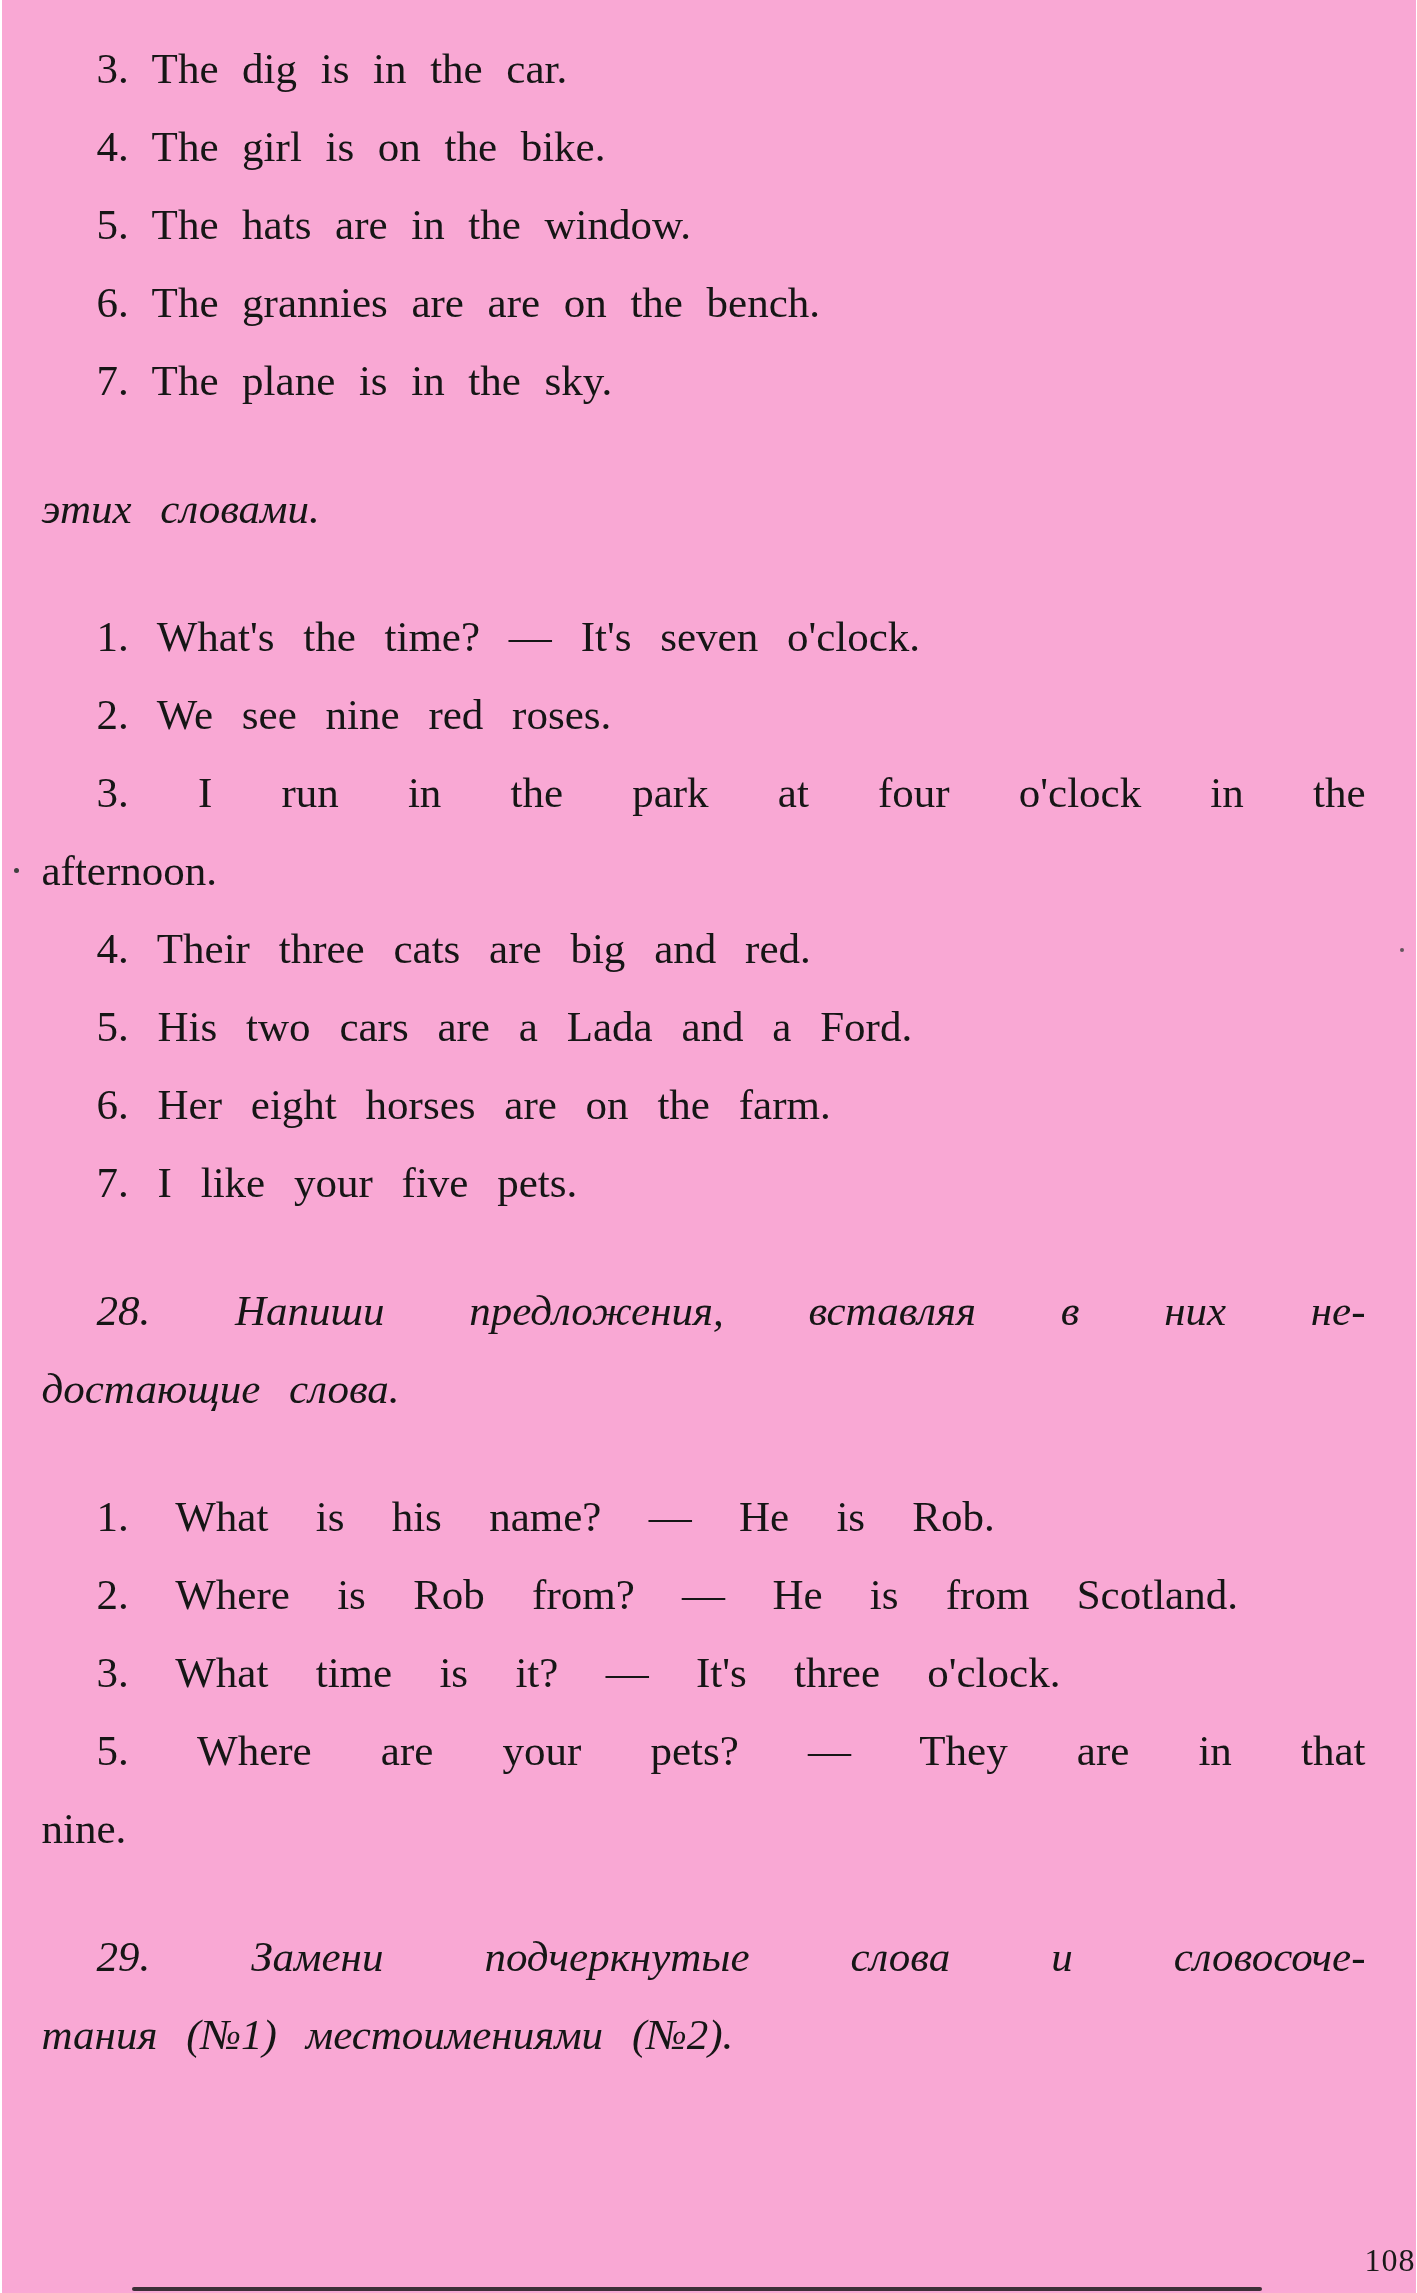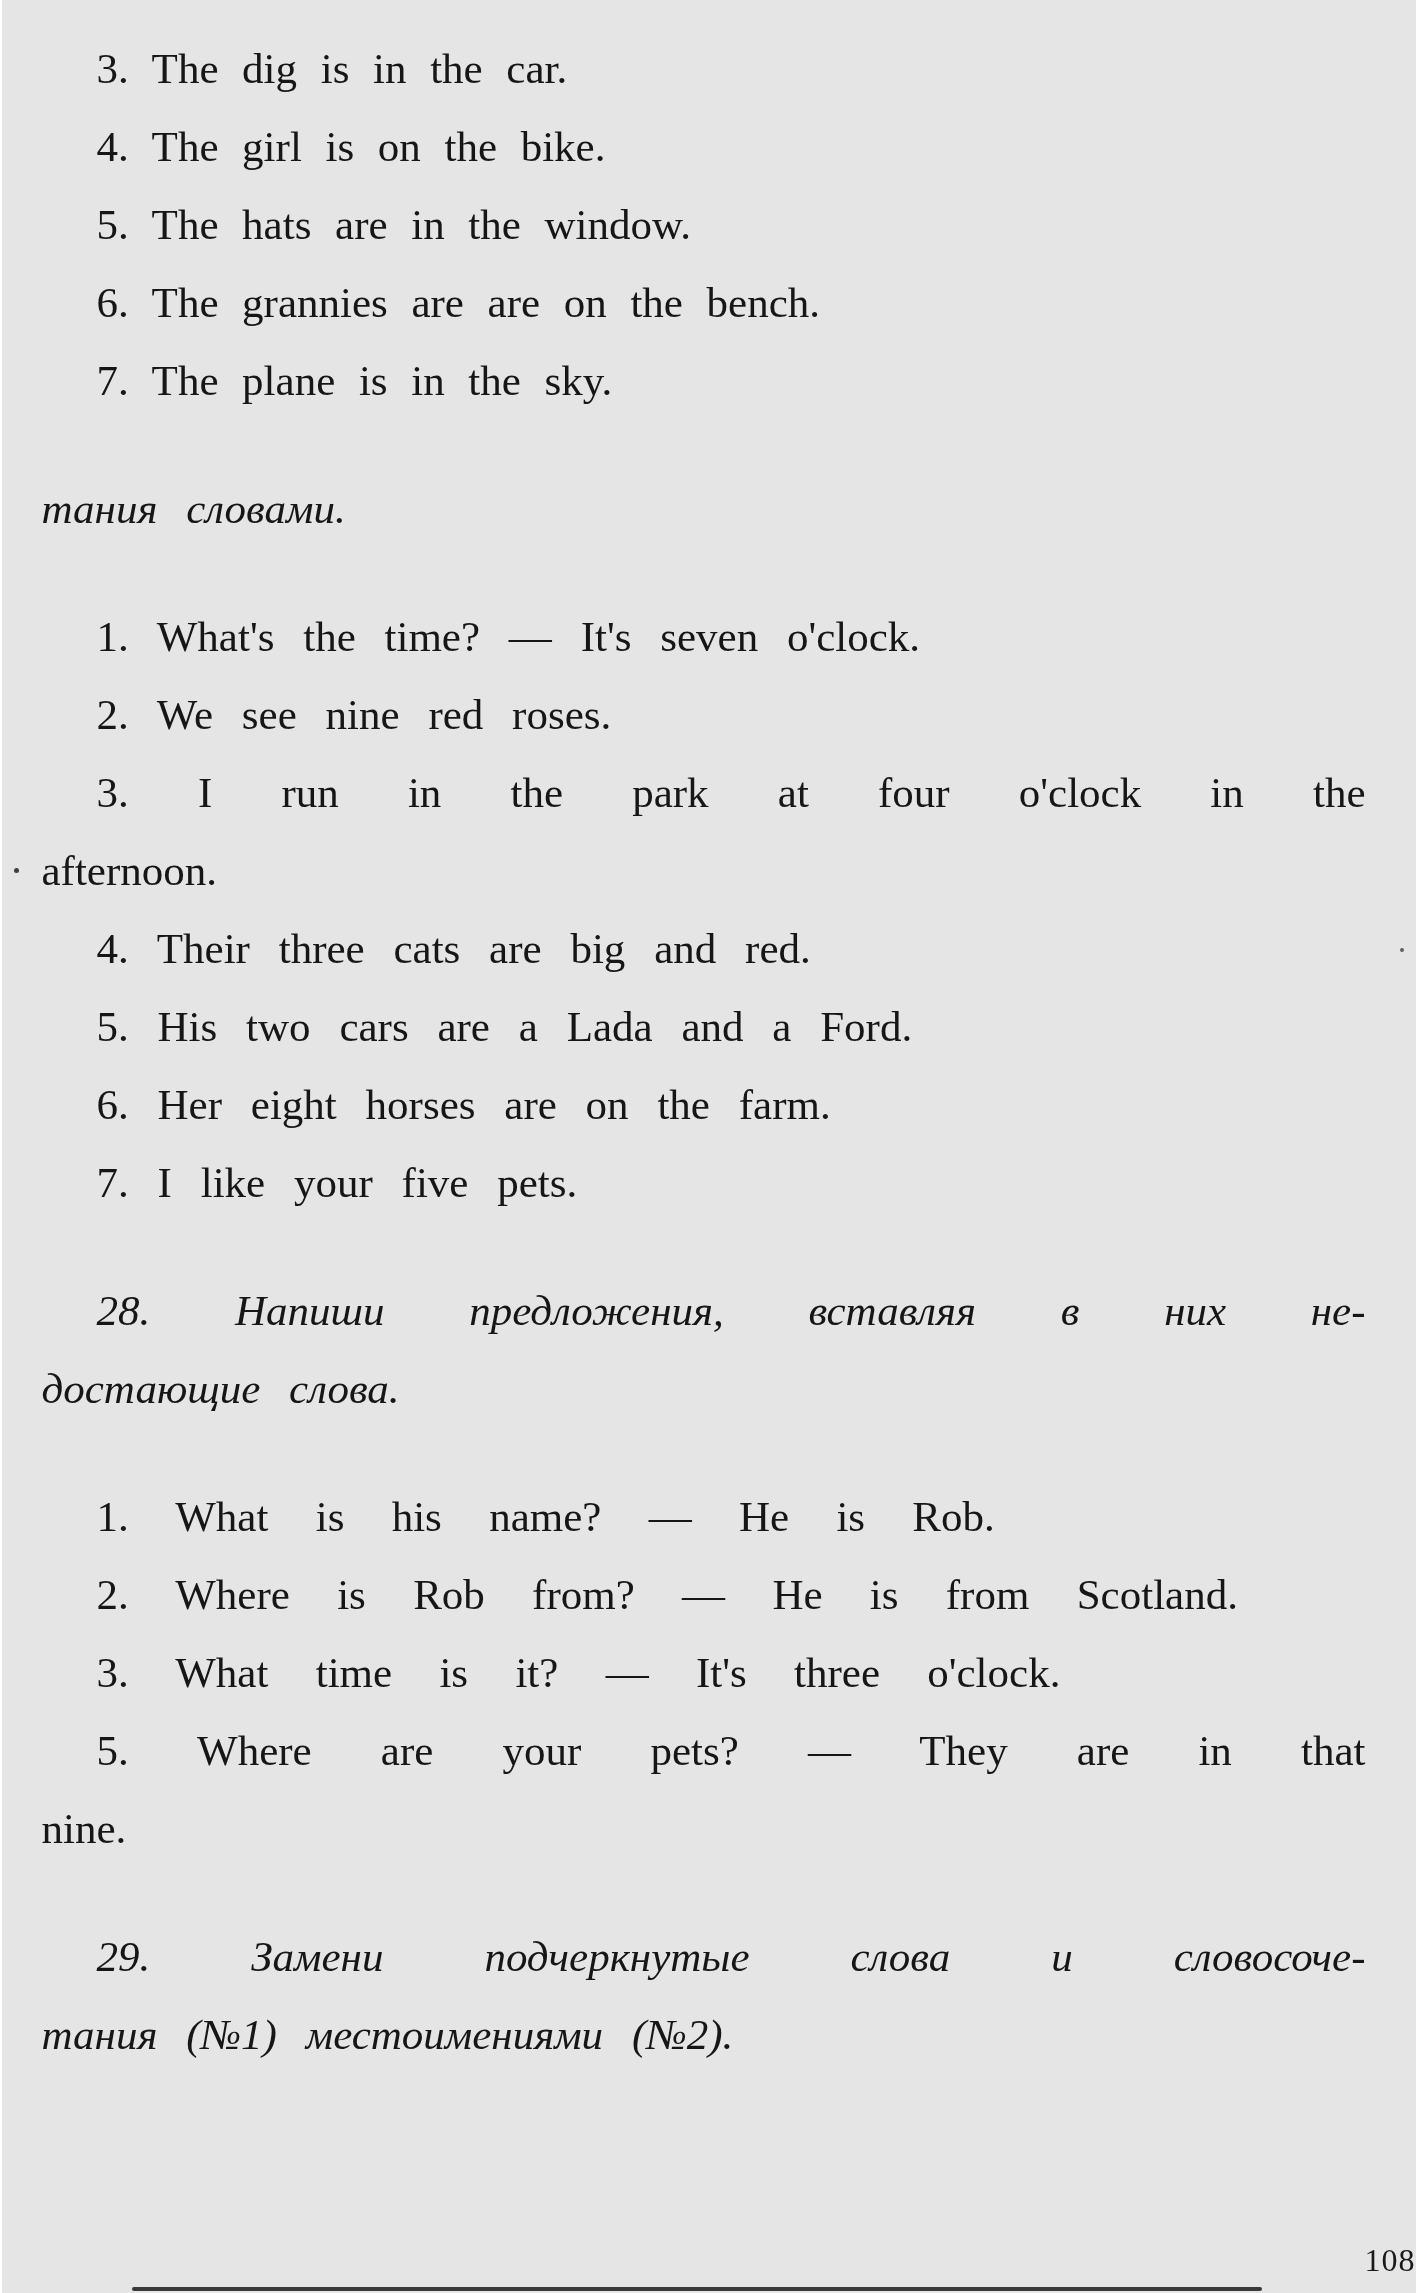--- a/index.html
+++ b/index.html
@@ -5,21 +5,21 @@
   html, body {
     margin: 0;
     padding: 0;
     background: #ffffff;
   }
   .page {
     position: relative;
     width: 1414px;
     height: 2293px;
     margin: 0 auto;
-    background: #e5e5e5;
+    background: #f9a8d4;
     color: #161616;
     font-family: "Liberation Serif", serif;
     overflow: hidden;
   }
   .content {
     padding: 30px 50px 0 40px;
   }
   .block {
     margin: 0 0 50px 0;
   }
@@ -91,21 +91,21 @@
 
     <section class="block tight">
       <div class="ln ind">3. The dig is in the car.</div>
       <div class="ln ind">4. The girl is on the bike.</div>
       <div class="ln ind">5. The hats are in the window.</div>
       <div class="ln ind">6. The grannies are are on the bench.</div>
       <div class="ln ind">7. The plane is in the sky.</div>
     </section>
 
     <section class="block">
-      <div class="ln it">тания словами.</div>
+      <div class="ln it">этих словами.</div>
     </section>
 
     <section class="block">
       <div class="ln ind">1. What's the time? — It's seven o'clock.</div>
       <div class="ln ind">2. We see nine red roses.</div>
       <div class="ln ind fill">3. I run in the park at four o'clock in the</div>
       <div class="ln">afternoon.</div>
       <div class="ln ind">4. Their three cats are big and red.</div>
       <div class="ln ind">5. His two cars are a Lada and a Ford.</div>
       <div class="ln ind">6. Her eight horses are on the farm.</div>

